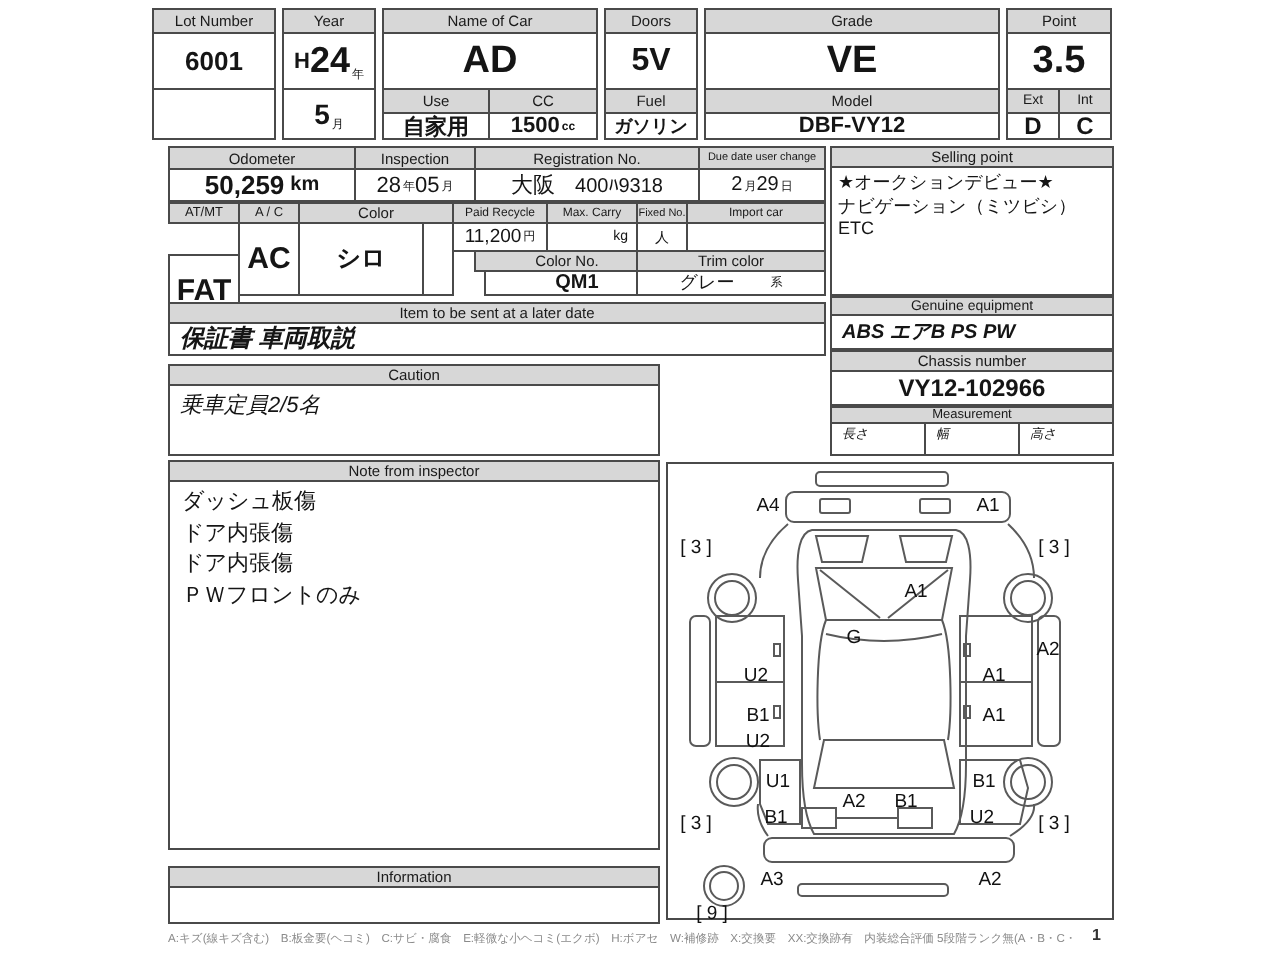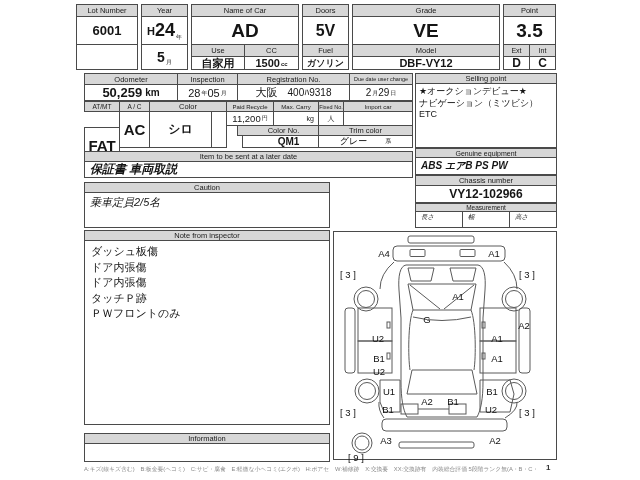--- a/index.html
+++ b/index.html
@@ -125,21 +125,20 @@
 <div class="box v vl b" style="left:84px;top:161px;width:329px;height:17px;font-size:12px">保証書 車両取説</div>
 
 <div class="box h" style="left:84px;top:182px;width:246px;height:11px">Caution</div>
 <div class="box v vl vt" style="left:84px;top:192px;width:246px;height:36px;font-size:11px;padding-top:2px">乗車定員2/5名</div>
 
 <div class="box h" style="left:84px;top:230px;width:246px;height:11px">Note from inspector</div>
 <div class="box lines" style="left:84px;top:240px;width:246px;height:185px;font-size:11px;line-height:15.5px;padding:3px 6px">
   <div>ダッシュ板傷</div>
   <div>ドア内張傷</div>
   <div>ドア内張傷</div>
-  <div>タッチＰ跡</div>
   <div>ＰＷフロントのみ</div>
 </div>
 
 <div class="box h" style="left:84px;top:433px;width:246px;height:11px">Information</div>
 <div class="box" style="left:84px;top:443px;width:246px;height:19px"></div>
 
 <div class="box h" style="left:415px;top:73px;width:142px;height:11px">Selling point</div>
 <div class="box lines" style="left:415px;top:83px;width:142px;height:65px;font-size:9px;line-height:11.5px;padding:2px 3px">
   <div>★オークションデビュー★</div>
   <div>ナビゲーション（ミツビシ）</div>

